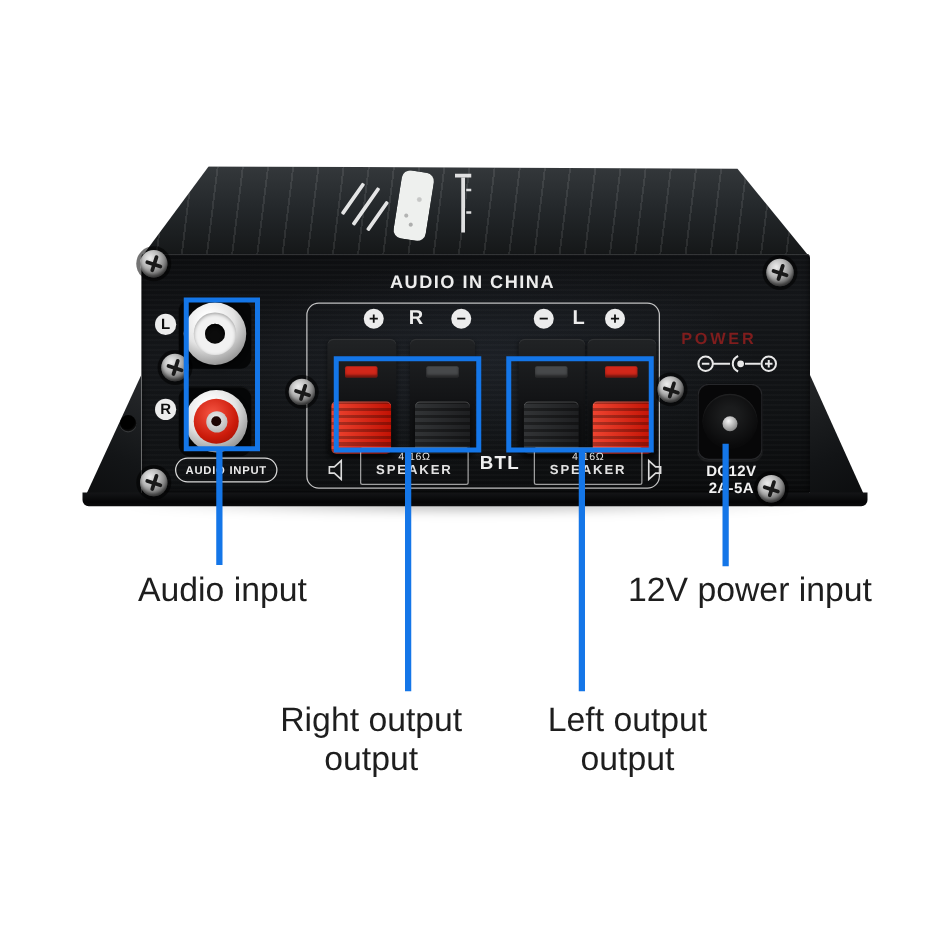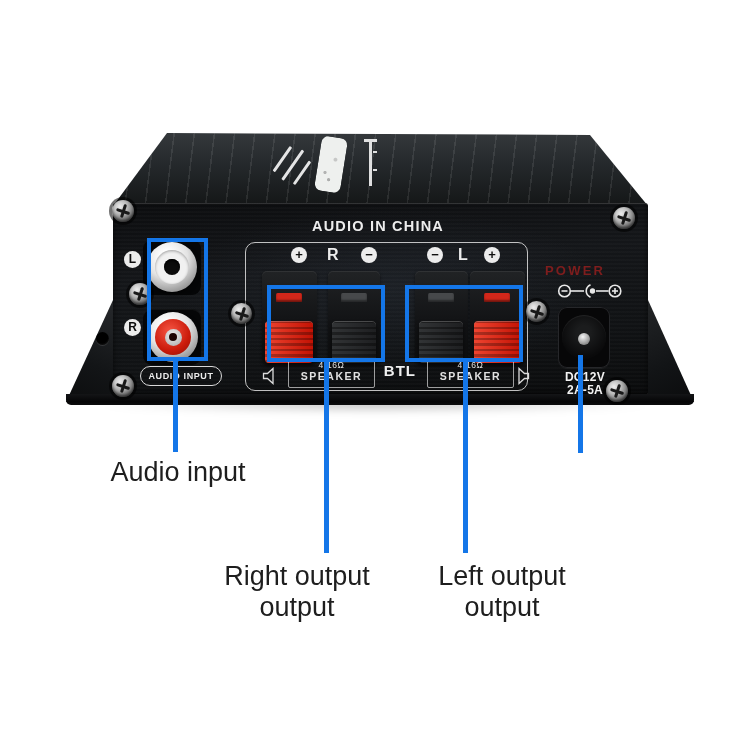--- a/index.html
+++ b/index.html
@@ -272,20 +272,21 @@
   <div class="abs ann-box" style="left:147px;top:238px;width:53px;height:115px;"></div>
   <div class="abs ann-box" style="left:267px;top:285px;width:110px;height:69px;"></div>
   <div class="abs ann-box" style="left:405px;top:285px;width:110px;height:69px;"></div>
 
   <div class="abs ann-line" style="left:173px;top:360px;height:92px;"></div>
   <div class="abs ann-line" style="left:324px;top:361px;height:192px;"></div>
   <div class="abs ann-line" style="left:463px;top:361px;height:192px;"></div>
   <div class="abs ann-line" style="left:578px;top:355px;height:98px;"></div>
 
   <div class="abs callout" style="left:68px;top:457px;width:220px;">Audio input</div>
+  <div class="abs callout" style="left:490px;top:457px;width:220px;">12V power input</div>
   <div class="abs callout" style="left:187px;top:561px;width:220px;">
     <div>Right output</div>
     <div>output</div>
   </div>
   <div class="abs callout" style="left:392px;top:561px;width:220px;">
     <div>Left output</div>
     <div>output</div>
   </div>
 
 </div>

